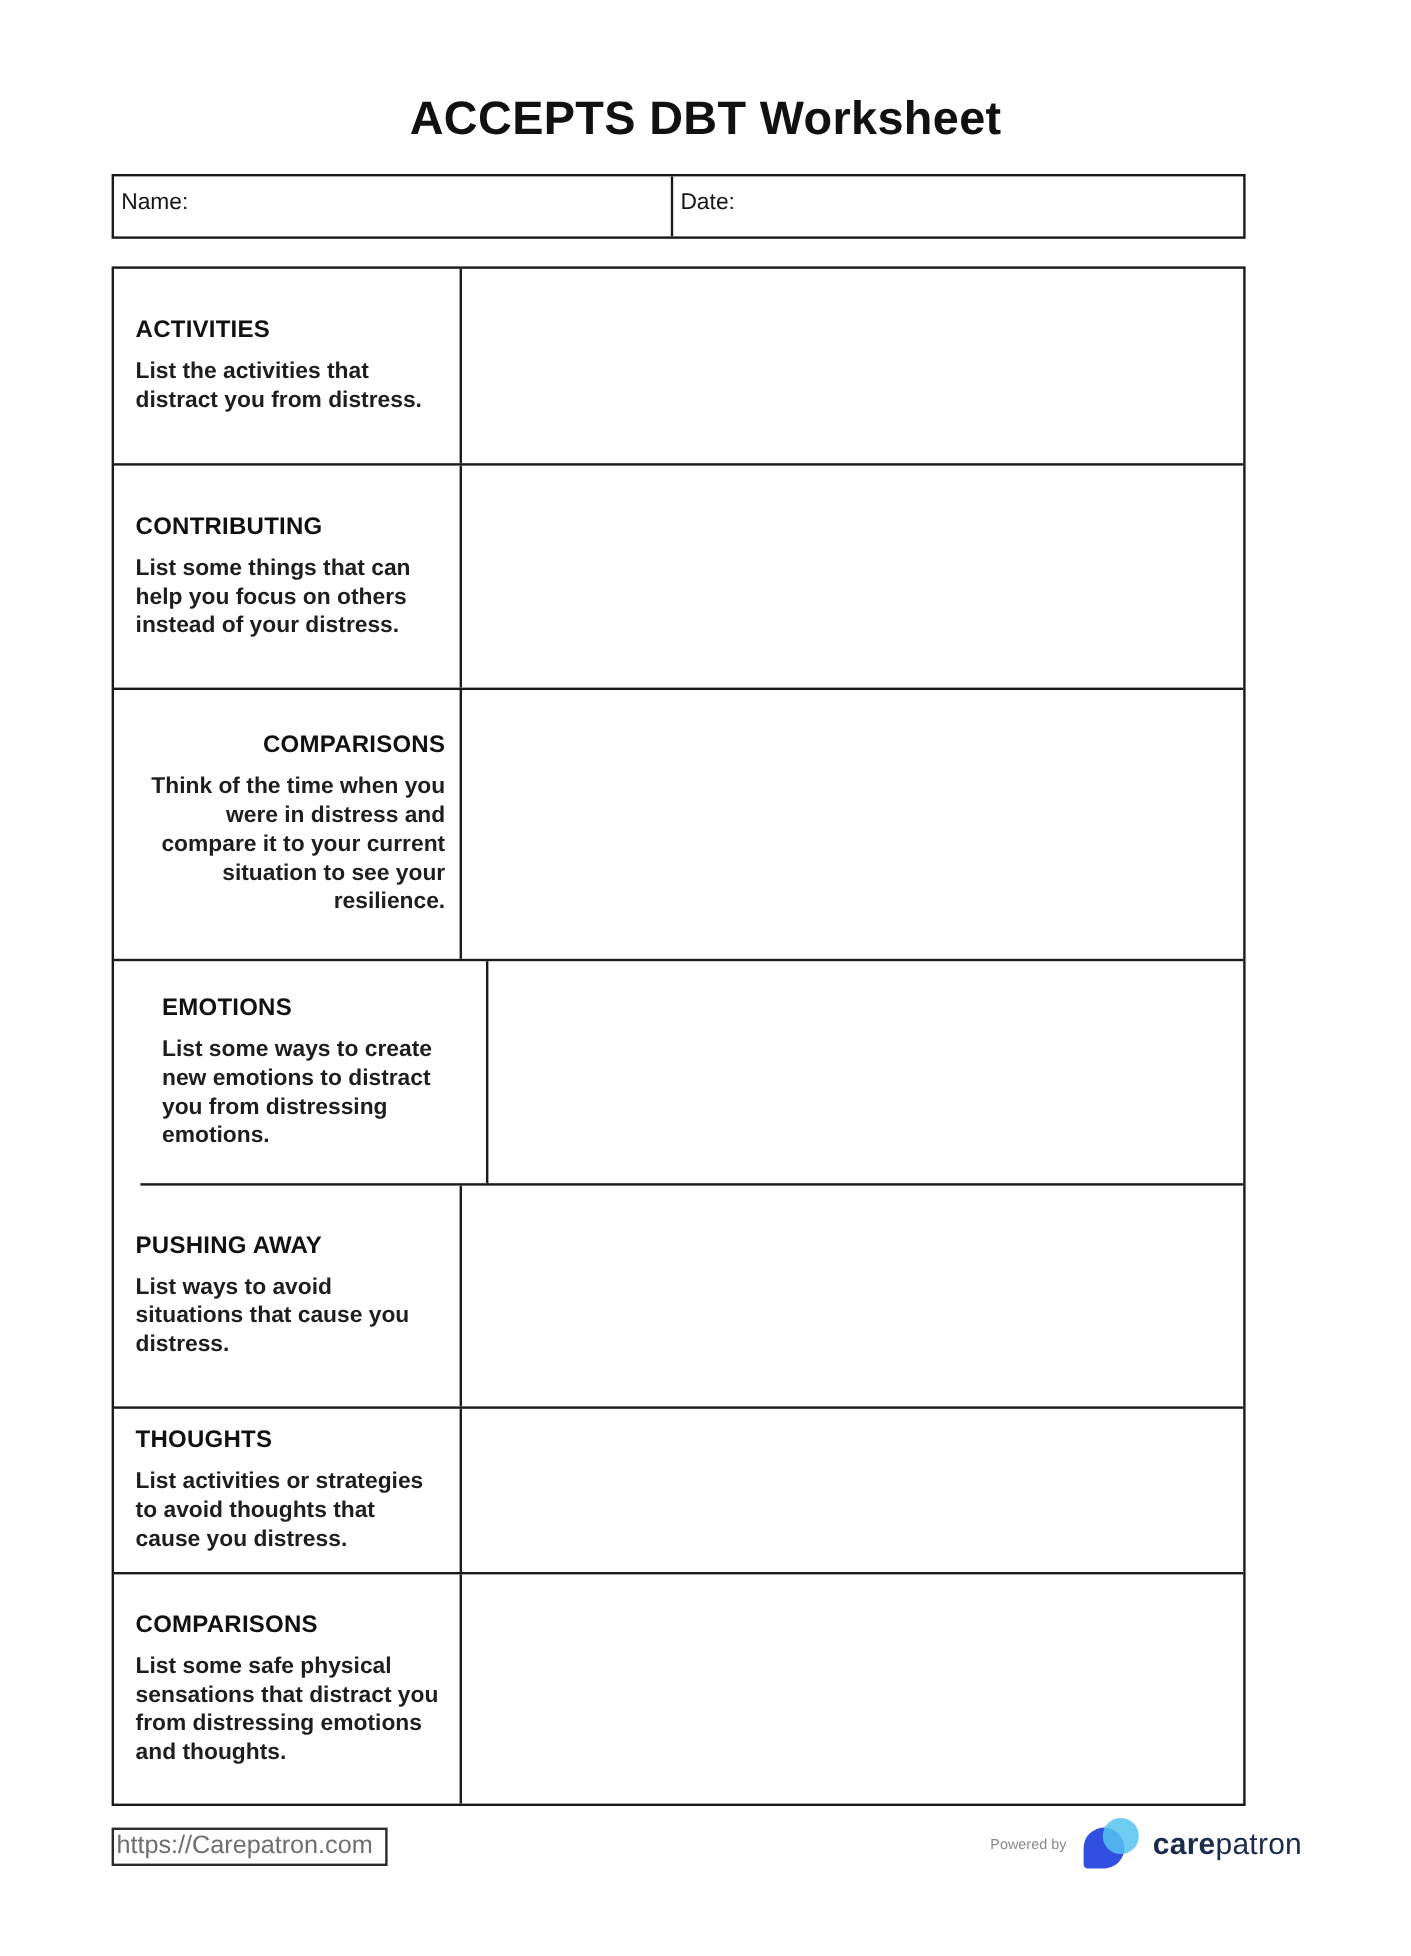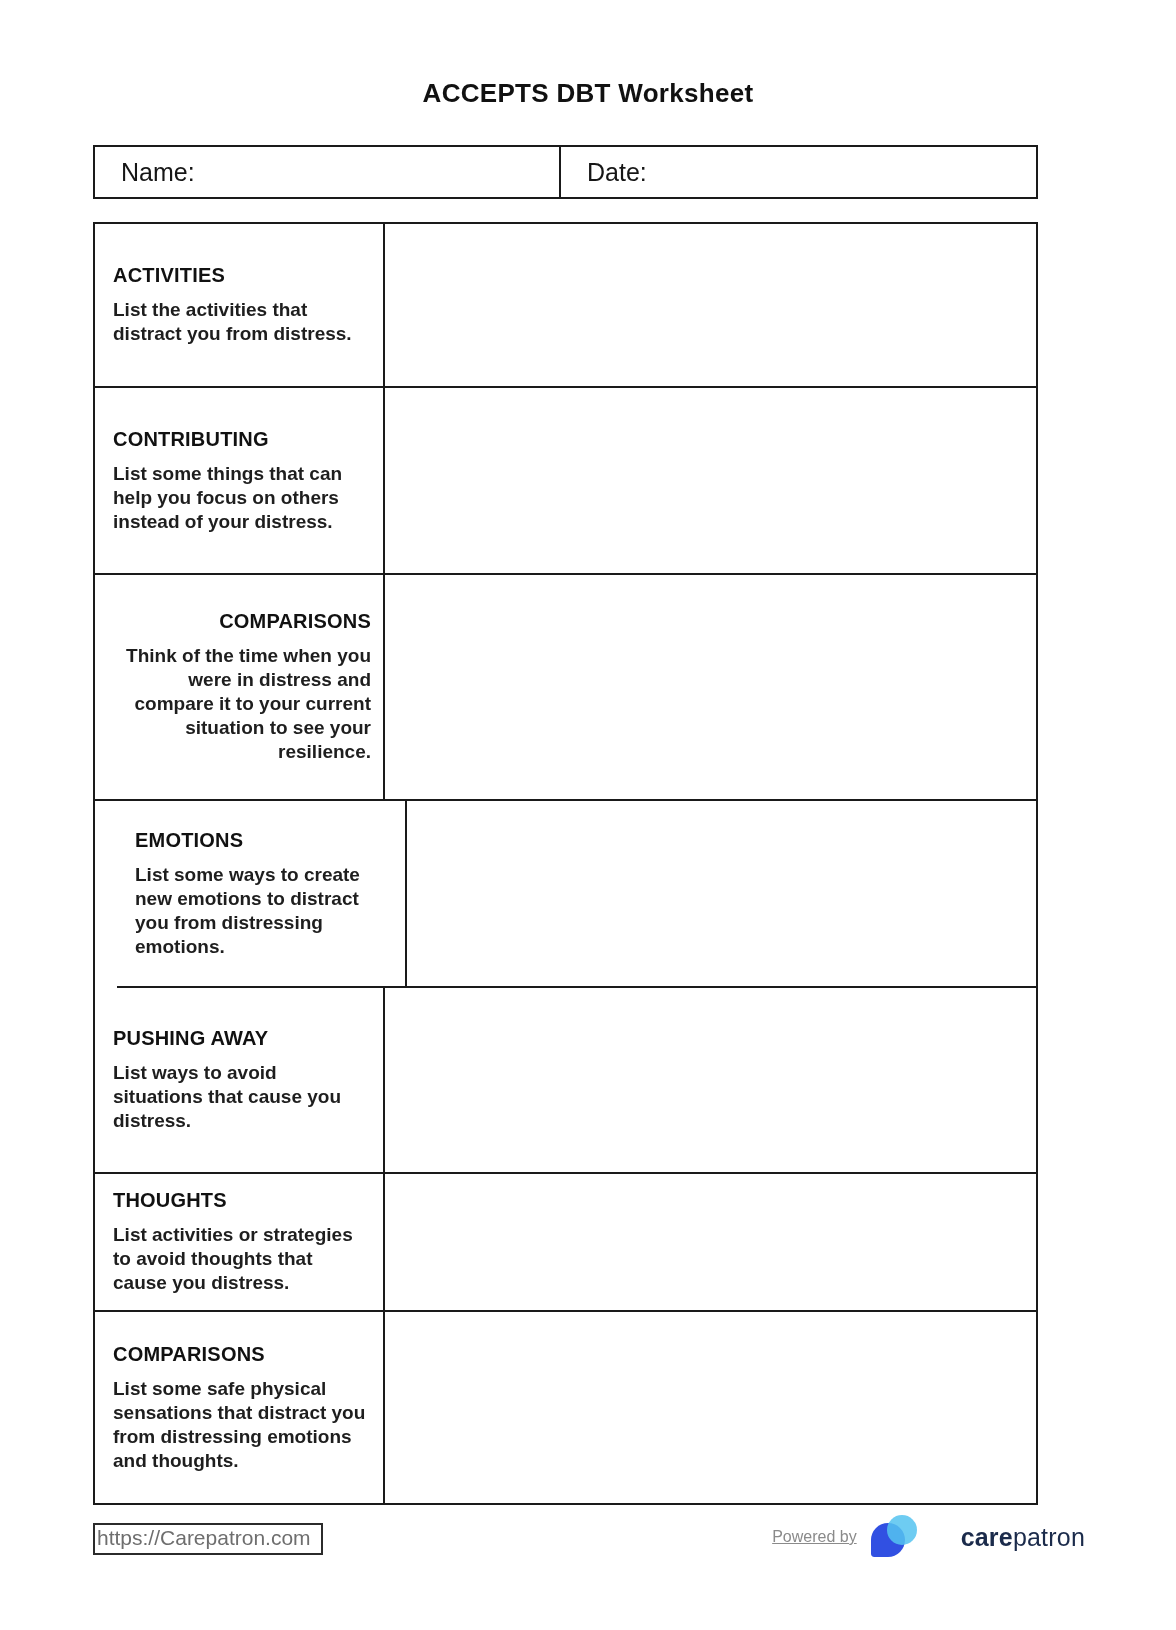--- a/index.html
+++ b/index.html
@@ -24,38 +24,38 @@
     height:1630px;
     background:#ffffff;
     overflow:hidden;
   }
   .title{
     position:absolute;
     top:78px;
     left:0;
     width:100%;
     text-align:center;
-    font-size:26px;
+    font-size:39px;
     font-weight:bold;
     letter-spacing:.3px;
     color:#111;
   }
   
   .meta-table{
     position:absolute;
     left:93px;
     top:145px;
     width:945px;
     height:54px;
     border:2px solid var(--border);
     display:flex;
   }
   .meta-cell{
-    padding:11px 26px;
-    font-size:25px;
+    padding:11px 6px;
+    font-size:19px;
     display:flex;
     gap:8px;
     align-items:flex-start;
   }
   .meta-cell.name{
     width:466px;
     border-right:2px solid var(--border);
   }
   .meta-cell.date{flex:1;}
   .meta-value{flex:1;min-height:20px;}
@@ -124,24 +124,23 @@
   .powered{
     position:absolute;
     top:1514px;
     right:91px;
     height:46px;
     display:flex;
     align-items:center;
     gap:12px;
   }
   .powered-label{
-    font-size:16px;
+    font-size:12px;
     color:var(--powered-gray);
     margin-right:2px;
-    text-decoration:underline;
   }
   .logo-icon{
     position:relative;
     width:46px;
     height:44px;
     display:inline-block;
   }
   .logo-icon .bubble{
     position:absolute;
     left:0;
@@ -161,21 +160,21 @@
     background:var(--brand-sky);
     border-radius:50%;
     opacity:.85;
     display:block;
   }
   .brand-text{
     font-size:25px;
     color:var(--brand-navy);
     letter-spacing:.2px;
   }
-  .brand-text b{font-weight:bold;margin-left:32px;}
+  .brand-text b{font-weight:bold;}
 </style>
 </head>
 <body>
 
 <div class="page">
 
   <h1 class="title">ACCEPTS DBT Worksheet</h1>
 
   <div class="meta-table">
     <div class="meta-cell name">

